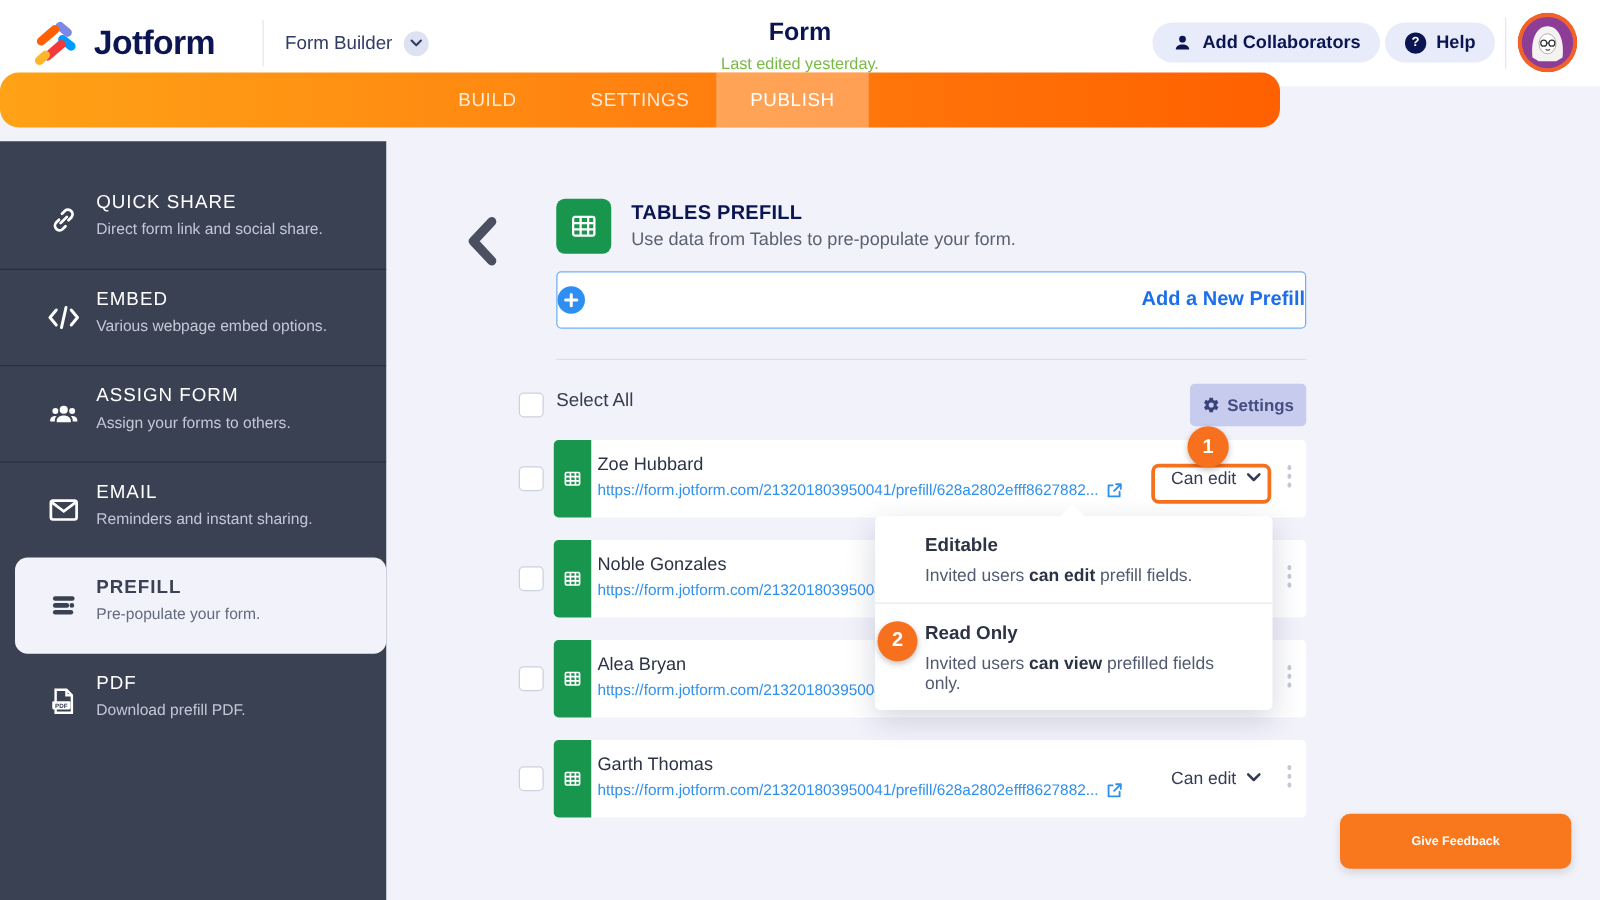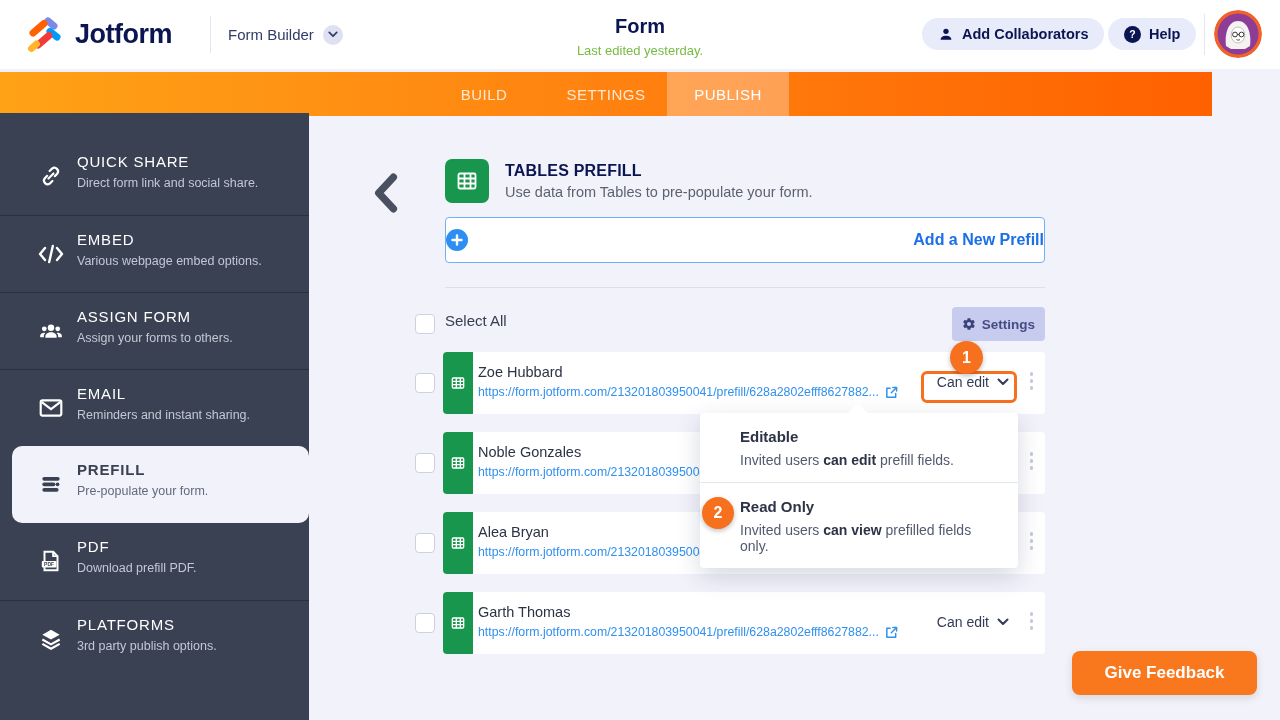--- a/index.html
+++ b/index.html
@@ -20,21 +20,21 @@
   .chev-circle { width:20px; height:20px; border-radius:50%; background:#dde1f1; display:flex; align-items:center; justify-content:center; color:#303b66; }
   .form-center { position:absolute; left:50%; transform:translateX(-50%); top:15px; text-align:center; white-space:nowrap; }
   .form-title { font-size:20px; font-weight:800; color:#0a1551; }
   .form-subtitle { margin-top:5px; font-size:13px; color:#78bb44; }
   .pill-btn { position:absolute; top:18px; height:32px; border-radius:16px; background:#e8ebfa; display:flex; align-items:center; gap:8px; padding:0 16px; cursor:pointer; color:#0a1551; }
   .pill-btn .pill-label { font-size:14.5px; font-weight:600; color:#0a1551; white-space:nowrap; }
   .q-circle { width:17px; height:17px; border-radius:50%; background:#0a1551; color:#fff; font-size:10.5px; font-weight:700; display:flex; align-items:center; justify-content:center; }
   .avatar { position:absolute; left:1214px; top:10px; width:48px; height:48px; border-radius:50%; overflow:hidden; cursor:pointer; }
 
   
-  .navbar { position:absolute; left:0; top:72px; width:1212px; height:44px; background:linear-gradient(90deg,#ffa216 0%, #ff8210 50%, #ff6100 100%); }
+  .navbar { position:absolute; left:0; top:58px; width:1024px; height:44px; background:linear-gradient(90deg,#ffa216 0%, #ff8210 50%, #ff6100 100%);border-radius:15px; }
   .nav-tabs { position:absolute; left:50%; transform:translateX(-50%); top:0; height:44px; display:flex; }
   .nav-tab { width:122px; height:44px; display:flex; align-items:center; justify-content:center; font-size:15px; letter-spacing:0.5px; color:rgba(255,255,255,0.82); cursor:pointer; }
   .nav-tab.active { background:rgba(255,255,255,0.3); color:#fff; }
   .preview-wrap { position:absolute; right:16px; top:0; height:44px; display:flex; align-items:center; gap:10px; }
   .preview-label { font-size:15px; color:#fff; white-space:nowrap; }
   .toggle { position:relative; width:46px; height:24px; border-radius:12px; background:#e4e4e6; cursor:pointer; }
   .toggle-knob { position:absolute; left:-1px; top:-2px; width:28px; height:28px; border-radius:50%; background:#fff; box-shadow:0 1px 4px rgba(0,0,0,0.35); }
 
   
   .sidebar { position:absolute; left:0; top:113px; width:309px; height:607px; background:#3a4152; padding-top:25px; }
@@ -81,21 +81,21 @@
 
   .dropdown { position:absolute; left:700px; top:413px; width:318px; background:#fff; border-radius:4px; box-shadow:0 8px 24px rgba(30,40,80,0.18); z-index:50; }
   .dd-caret { position:absolute; left:151px; top:-7px; width:14px; height:14px; background:#fff; transform:rotate(45deg); }
   .dd-item { position:relative; padding:15px 18px 14px 40px; cursor:pointer; }
   .dd-item + .dd-item { border-top:1px solid #e5e7ef; }
   .dd-title { font-size:15px; font-weight:700; color:#2c3345; }
   .dd-desc { margin-top:7px; font-size:14px; color:#525a70; }
   .dd-desc b { color:#2c3345; }
 
   .feedback-btn { position:absolute; left:1072px; top:651px; width:185px; height:44px; background:#f9771d; border-radius:8px; display:flex; align-items:center; justify-content:center; cursor:pointer; box-shadow:0 3px 8px rgba(0,0,0,0.12); }
-  .feedback-label { font-size:17px; font-weight:600; color:#fff; }
+  .feedback-label { font-size:10px; font-weight:600; color:#fff; }
 </style>
 </head>
 <body>
 
 <div class="header">
   <div class="logo">
     <span style="display:flex;">
       <svg width="40" height="40" viewBox="0 0 40 40" fill="none" stroke-linecap="round">
         <path d="M24 6 L30 11" stroke="#7c88e8" stroke-width="7"></path>
         <path d="M9 18 L20 8.5" stroke="#ff6100" stroke-width="7"></path>
@@ -219,31 +219,20 @@
       <svg width="26" height="26" viewBox="0 0 24 24" fill="none" stroke="currentColor" stroke-width="1.8">
         <path d="M6 3.5h8l4 4V20.5H6z"></path>
           <path d="M14 3.5v4h4"></path>
         <rect x="3.5" y="12" width="13.5" height="6" rx="1" fill="currentColor" stroke="none"></rect>
         <text x="5.6" y="16.9" font-size="4.6" font-weight="bold" fill="#3a4152" stroke="none" font-family="Liberation Sans, sans-serif">PDF</text>
       </svg>
     </span>
     <div class="side-title">PDF</div>
     <div class="side-sub">Download prefill PDF.</div>
   </div>
-  <div class="side-item div-top">
-    <span class="side-icon">
-      <svg width="26" height="26" viewBox="0 0 24 24" fill="none" stroke="currentColor" stroke-width="2" stroke-linejoin="round">
-        <path d="M12 3.5 20 8l-8 4.5L4 8z" fill="currentColor" stroke="none"></path>
-        <path d="M4 12.5l8 4.5 8-4.5"></path>
-          <path d="M4 16.5l8 4.5 8-4.5"></path>
-      </svg>
-    </span>
-    <div class="side-title">PLATFORMS</div>
-    <div class="side-sub">3rd party publish options.</div>
-  </div>
 </div>
 
 <div class="back-btn">
   <svg width="28" height="42" viewBox="0 0 26 40" fill="none" stroke="currentColor" stroke-width="7" stroke-linecap="round" stroke-linejoin="round">
       <path d="M21 5 7 20l14 15"></path>
     </svg>
 </div>
 
 <div class="section-icon">
   <svg width="24" height="24" viewBox="0 0 24 24" fill="none" stroke="#fff" stroke-width="1.8">

